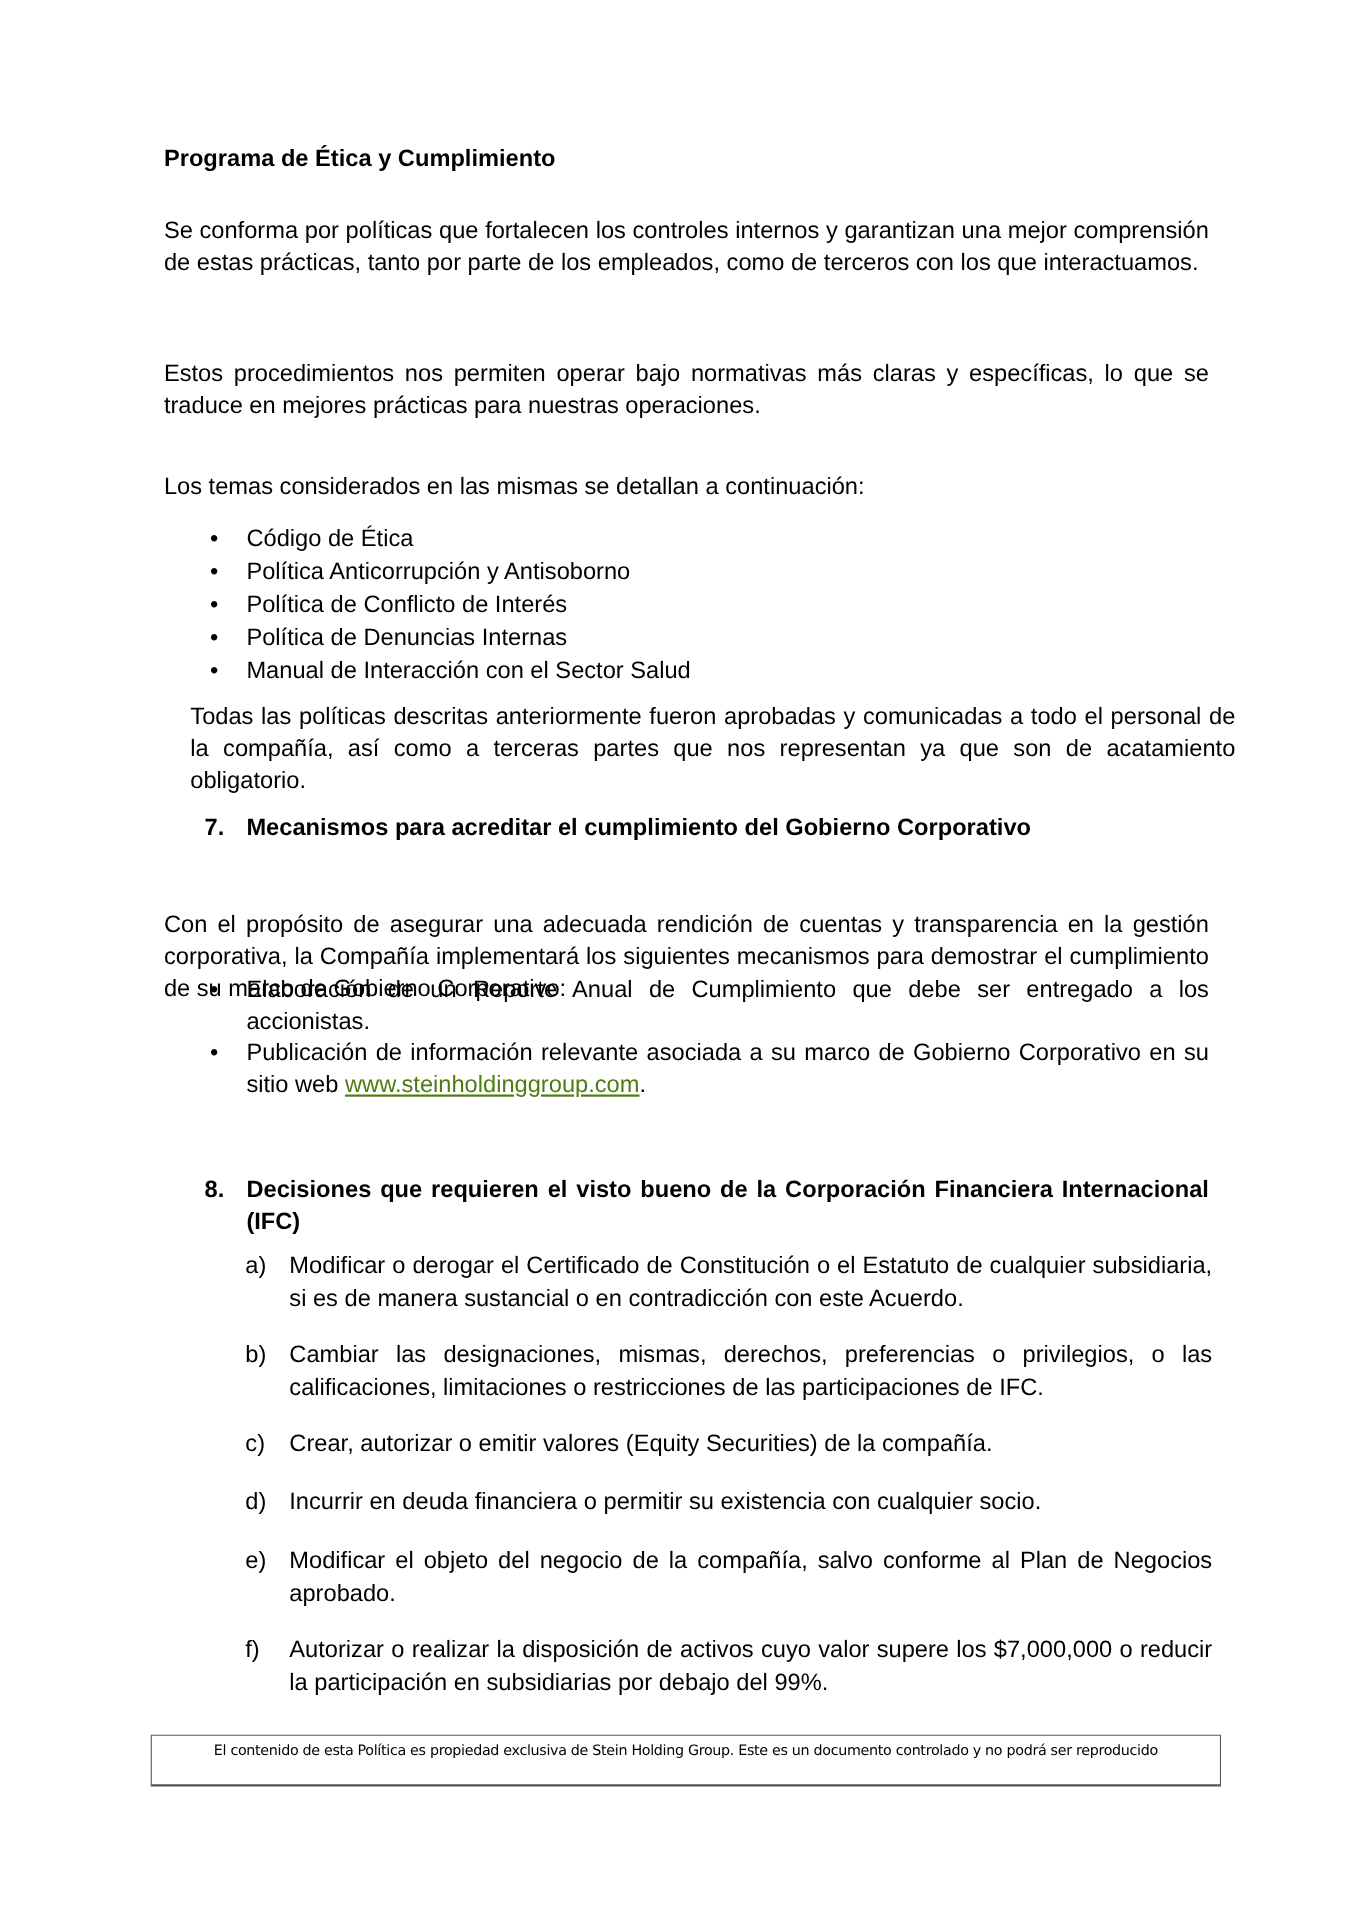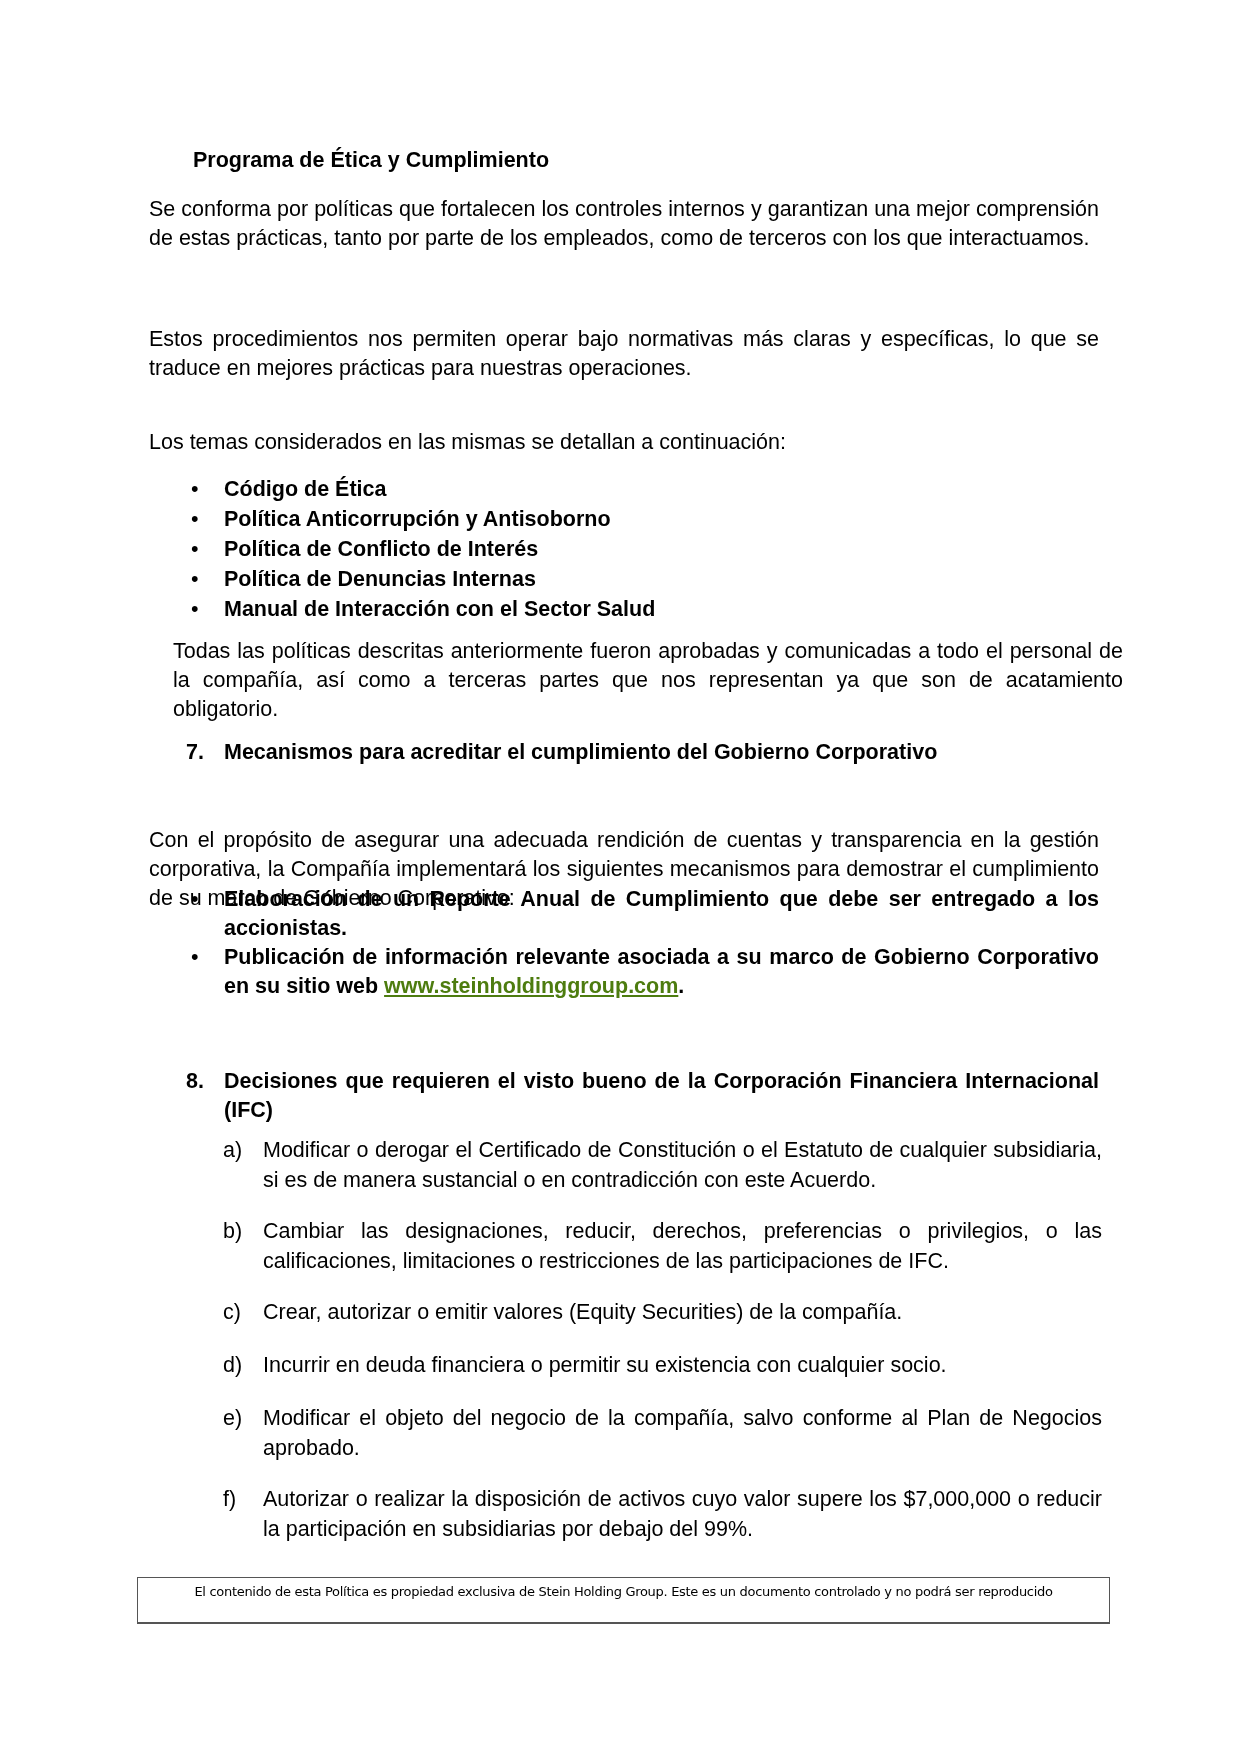--- a/index.html
+++ b/index.html
@@ -3,39 +3,39 @@
   <meta charset="utf-8">
   <style>
     html, body { margin: 0; padding: 0; background: #ffffff; }
     body { width: 1241px; height: 1755px; position: relative; overflow: hidden;
            font-family: "Liberation Sans", sans-serif; color: #000; font-size: 21.5px; }
     .page { position: absolute; left: 149px; top: 0; width: 950px; }
     .p { position: absolute; left: 0; width: 950px; line-height: 29px; text-align: justify; margin: 0; }
     .h { font-weight: bold; }
     .bul { position: absolute; left: 0; width: 950px; line-height: 29px; }
     .bul .dot { position: absolute; left: 42px; top: 0; }
-    .bul .txt { position: absolute; left: 75px; width: 875px; text-align: justify; font-weight: bold; }
+    .bul .txt { position: absolute; left: 75px; width: 875px; text-align: justify; }
     .num { position: absolute; left: 0; width: 950px; line-height: 29px; font-weight: bold; }
     .num .n { position: absolute; left: 37px; }
     .num .t { position: absolute; left: 75px; width: 875px; text-align: justify; }
     .alpha { position: absolute; left: 0; width: 950px; line-height: 30px; }
     .alpha .l { position: absolute; left: 74px; }
     .alpha .t { position: absolute; left: 114px; width: 839px; text-align: justify; }
     a.link { color: #4d7c0f; text-decoration: underline; }
     .footer { position: absolute; left: 137px; top: 1577px; width: 973px; height: 47px;
               border: 1px solid #555; border-bottom: 2px solid #555; box-sizing: border-box;
               font-family: "DejaVu Sans", sans-serif; font-size: 13px; text-align: center;
               line-height: 19px; padding-top: 4px; letter-spacing: -0.3px; }
   </style>
 </head>
 <body>
 
 <div class="page">
 
-  <div class="p h" style="top:146px;margin-left:44px;">Programa de Ética y Cumplimiento</div>
+  <div class="p h" style="top:130px;">Programa de Ética y Cumplimiento</div>
 
   <p class="p" style="top:195px;">Se conforma por políticas que fortalecen los controles internos y garantizan una mejor comprensión de estas prácticas, tanto por parte de los empleados, como de terceros con los que interactuamos.</p>
   <p class="p" style="top:325px;">Estos procedimientos nos permiten operar bajo normativas más claras y específicas, lo que se traduce en mejores prácticas para nuestras operaciones.</p>
   <p class="p" style="top:428px;">Los temas considerados en las mismas se detallan a continuación:</p>
 
   <div>
     <div class="bul" style="top:475px;">
         <span class="dot">•</span>
         <span class="txt">Código de Ética</span>
       </div>
@@ -82,21 +82,21 @@
     <span class="t">Decisiones que requieren el visto bueno de la Corporación Financiera Internacional (IFC)</span>
   </div>
 
   <div>
     <div class="alpha" style="top:1135px;">
         <span class="l">a)</span>
         <span class="t">Modificar o derogar el Certificado de Constitución o el Estatuto de cualquier subsidiaria, si es de manera sustancial o en contradicción con este Acuerdo.</span>
       </div>
     <div class="alpha" style="top:1216px;">
         <span class="l">b)</span>
-        <span class="t">Cambiar las designaciones, reducir, derechos, preferencias o privilegios, o las calificaciones, limitaciones o restricciones de las participaciones de IFC.</span>
+        <span class="t">Cambiar las designaciones, mismas, derechos, preferencias o privilegios, o las calificaciones, limitaciones o restricciones de las participaciones de IFC.</span>
       </div>
     <div class="alpha" style="top:1297px;">
         <span class="l">c)</span>
         <span class="t">Crear, autorizar o emitir valores (Equity Securities) de la compañía.</span>
       </div>
     <div class="alpha" style="top:1350px;">
         <span class="l">d)</span>
         <span class="t">Incurrir en deuda financiera o permitir su existencia con cualquier socio.</span>
       </div>
     <div class="alpha" style="top:1403px;">

